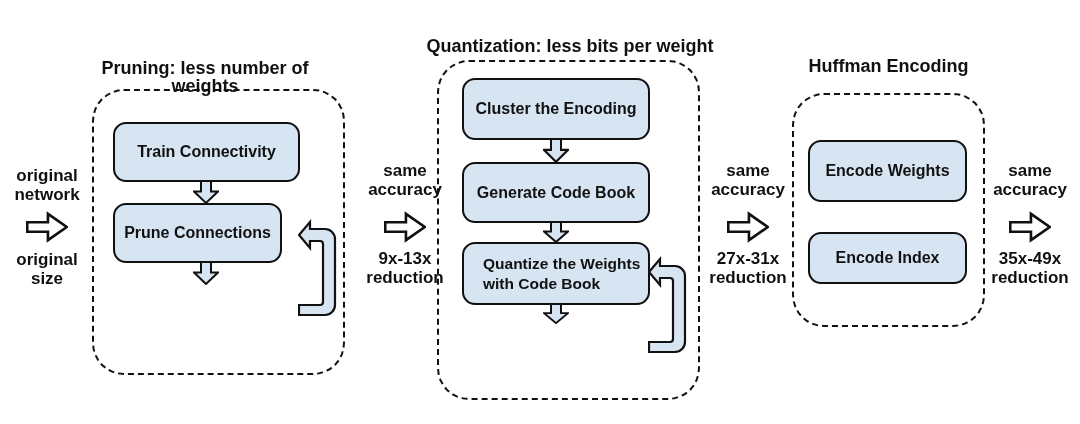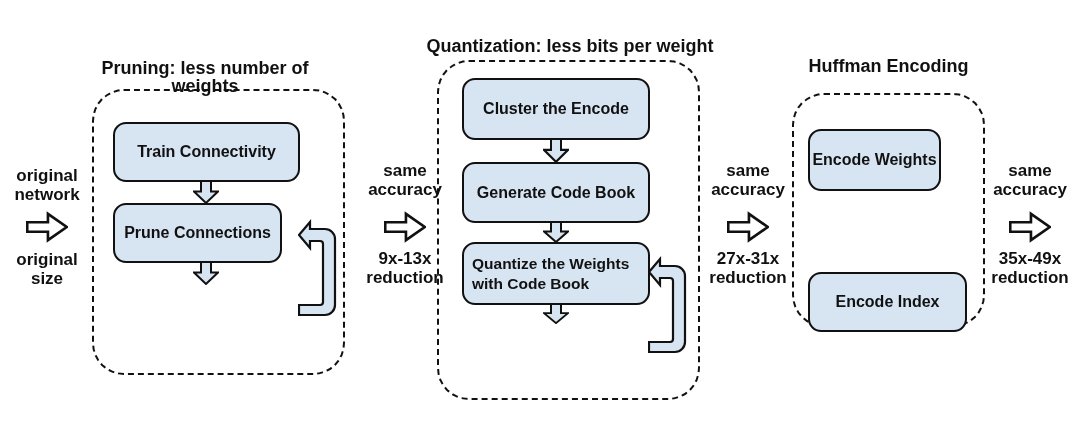--- a/index.html
+++ b/index.html
@@ -29,21 +29,21 @@
   .flow-box{
     background:var(--box-fill);
     border:2.2px solid var(--outline);
     border-radius:13px;
     box-sizing:border-box;
     display:flex;align-items:center;justify-content:center;
     font-size:16px;font-weight:bold;text-align:center;
     line-height:20px;
   }
   .flow-box.left-text{
-    justify-content:flex-start;text-align:left;padding-left:8px;
+    justify-content:flex-start;text-align:left;padding-left:19px;
     font-size:15.5px;
   }
   .side-label{
     font-size:17px;font-weight:bold;text-align:center;line-height:19px;
     width:100px;
   }
   svg{display:block;}
 </style>
 </head>
 <body>
@@ -78,21 +78,21 @@
 accuracy</div>
   <svg class="abs" style="left:384px;top:211px;" width="42" height="32" viewBox="0 0 44 34">
     <path d="M1,12 H23 V3 L43,17 L23,31 V22 H1 Z" fill="#ffffff" stroke="#111111" stroke-width="2.8" stroke-linejoin="miter"></path>
   </svg>
   <div class="abs side-label pre" style="left:355px;top:249px;">9x-13x
 reduction</div>
 
   <div class="abs stage-title" style="left:425px;top:37px;width:290px;">Quantization: less bits per weight</div>
   <div class="abs dashed-box" style="left:437px;top:60px;width:263px;height:340px;"></div>
 
-  <div class="abs flow-box" style="left:462px;top:78px;width:188px;height:62px;">Cluster the Encode</div>
+  <div class="abs flow-box" style="left:462px;top:78px;width:188px;height:62px;">Cluster the Encoding</div>
   <svg class="abs" style="left:543px;top:139px;" width="26" height="24" viewBox="0 0 26 22" preserveAspectRatio="none">
     <path d="M8,0 L8,10 L1,10 L13,21 L25,10 L18,10 L18,0 Z" style="fill:var(--box-fill,#d7e4f2)" stroke="#111111" stroke-width="2"></path>
   </svg>
   <div class="abs flow-box" style="left:462px;top:162px;width:188px;height:61px;">Generate Code Book</div>
   <svg class="abs" style="left:543px;top:222px;" width="26" height="21" viewBox="0 0 26 22" preserveAspectRatio="none">
     <path d="M8,0 L8,10 L1,10 L13,21 L25,10 L18,10 L18,0 Z" style="fill:var(--box-fill,#d7e4f2)" stroke="#111111" stroke-width="2"></path>
   </svg>
   <div class="abs flow-box left-text pre" style="left:462px;top:242px;width:188px;height:63px;">Quantize the Weights
 with Code Book</div>
   <svg class="abs" style="left:543px;top:304px;" width="26" height="20" viewBox="0 0 26 22" preserveAspectRatio="none">
@@ -107,22 +107,22 @@
 accuracy</div>
   <svg class="abs" style="left:727px;top:211px;" width="42" height="32" viewBox="0 0 44 34">
     <path d="M1,12 H23 V3 L43,17 L23,31 V22 H1 Z" fill="#ffffff" stroke="#111111" stroke-width="2.8" stroke-linejoin="miter"></path>
   </svg>
   <div class="abs side-label pre" style="left:698px;top:249px;">27x-31x
 reduction</div>
 
   <div class="abs stage-title" style="left:792px;top:57px;width:193px;">Huffman Encoding</div>
   <div class="abs dashed-box" style="left:792px;top:93px;width:193px;height:234px;"></div>
 
-  <div class="abs flow-box" style="left:808px;top:129px;width:133px;height:62px;">Encode Weights</div>
-  <div class="abs flow-box" style="left:808px;top:232px;width:159px;height:60px;margin-top:40px;">Encode Index</div>
+  <div class="abs flow-box" style="left:808px;top:140px;width:159px;height:62px;">Encode Weights</div>
+  <div class="abs flow-box" style="left:808px;top:232px;width:159px;height:52px;">Encode Index</div>
 
   <div class="abs side-label pre" style="left:980px;top:161px;">same
 accuracy</div>
   <svg class="abs" style="left:1009px;top:211px;" width="42" height="32" viewBox="0 0 44 34">
     <path d="M1,12 H23 V3 L43,17 L23,31 V22 H1 Z" fill="#ffffff" stroke="#111111" stroke-width="2.8" stroke-linejoin="miter"></path>
   </svg>
   <div class="abs side-label pre" style="left:980px;top:249px;">35x-49x
 reduction</div>
 
 </div>

